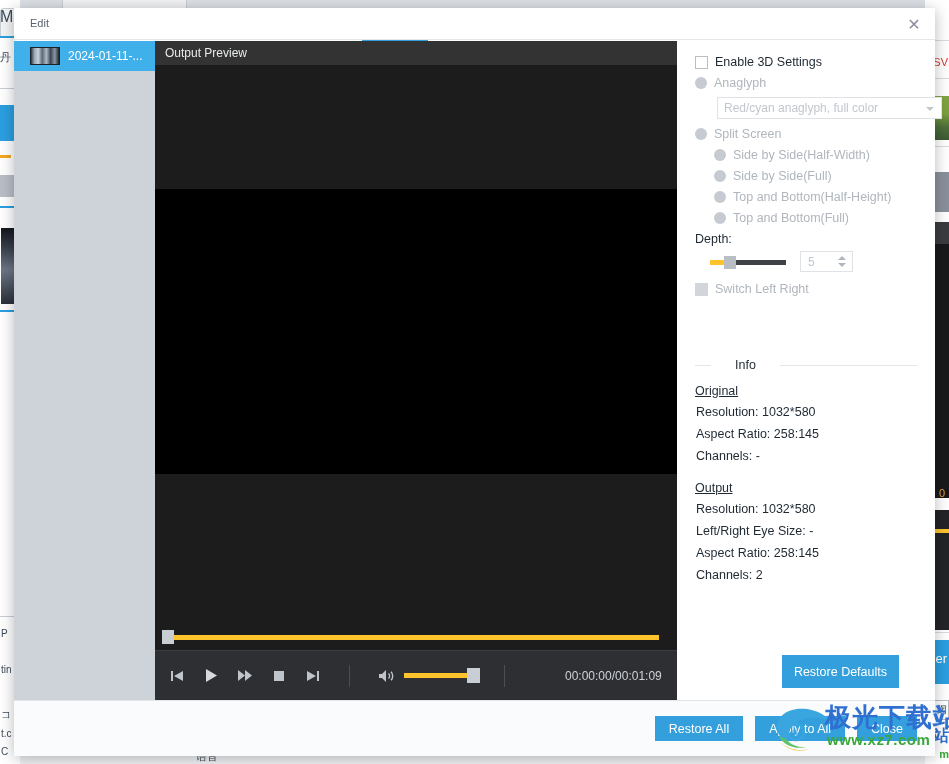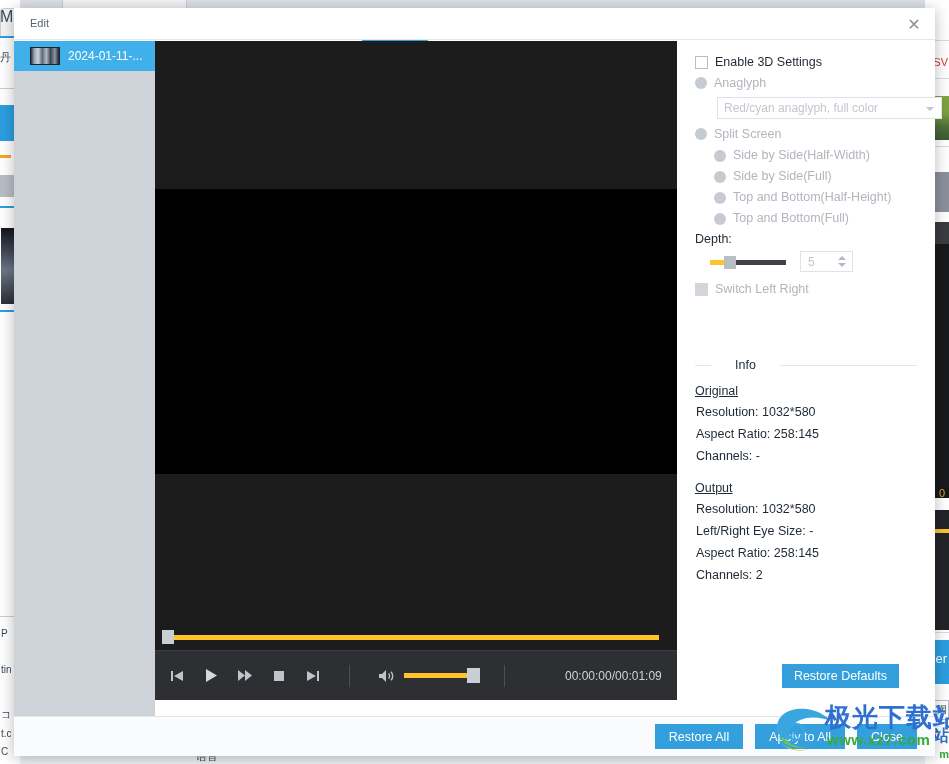--- a/index.html
+++ b/index.html
@@ -139,21 +139,21 @@
   .radio { width: 12px; height: 12px; border-radius: 50%; background: #c6cbd1; flex: 0 0 12px; }
   .lbl { font-size: 12.5px; color: #1f2933; }
   .lbl.dim { color: #b0b6bd; }
   .select {
     margin: 0 0 8px 22px; width: 225px; height: 22px; border: 1px solid #dfe3e7; background: #fff;
     display: flex; align-items: center; padding: 0 6px; position: relative;
   }
   .select span { font-size: 12px; color: #c2c7cd; }
   .select .caret { position: absolute; right: 7px; top: 9px; width: 0; height: 0;
                    border-left: 4px solid transparent; border-right: 4px solid transparent; border-top: 4px solid #c2c7cd; }
-  .indent { margin-left: 19px; align-items: flex-end; }
+  .indent { margin-left: 19px; }
   .depth-label { font-size: 12.5px; color: #1f2933; margin: 6px 0 5px 0; }
   .depth-row { display: flex; align-items: center; gap: 14px; margin-left: 15px; margin-bottom: 10px; }
   .dslider { position: relative; width: 76px; height: 14px; }
   .dtrack { position: absolute; left: 0; top: 5px; width: 76px; height: 5px; background: #3f4247; }
   .dfill { position: absolute; left: 0; top: 5px; width: 16px; height: 5px; background: #ffc32b; }
   .dhandle { position: absolute; left: 14px; top: 1px; width: 12px; height: 13px; background: #b9bec5; cursor: pointer; }
   .spin { width: 53px; height: 21px; border: 1px solid #dfe3e7; position: relative; background: #fff; }
   .spin span { position: absolute; left: 7px; top: 3px; font-size: 12px; color: #c2c7cd; }
   .spin .up, .spin .dn { position: absolute; right: 6px; width: 0; height: 0;
                          border-left: 4px solid transparent; border-right: 4px solid transparent; }
@@ -162,29 +162,29 @@
 
   .info-head { display: flex; align-items: center; gap: 24px; margin-top: 62px; }
   .info-head .ln { height: 1px; background: #e2e6ea; flex: 1; }
   .info-head .ln.short { flex: 0 0 16px; }
   .info-head .t { font-size: 12.5px; color: #1f2933; }
   .info-group { font-size: 12.5px; color: #1f2933; margin-top: 12px; }
   .info-group .g-title { margin-left: 0; margin-bottom: 7px; text-decoration: underline; }
   .info-group .g-item { margin-left: 1px; margin-bottom: 8px; }
 
   .restore-def {
-    position: absolute; right: 18px; bottom: 12px; height: 24px; padding: 0 12px;
+    position: absolute; right: 18px; bottom: 12px; height: 33px; padding: 0 12px;
     background: #33a0dd; color: #fff; font-size: 12.5px;
     display: flex; align-items: center; justify-content: center; cursor: pointer;
   }
   .settings-inner { position: relative; height: 100%; }
 
   
   .footer {
-    position: absolute; left: 0; right: 0; bottom: 0; height: 40px;
+    position: absolute; left: 0; right: 0; bottom: 0; height: 56px;
     background: #fafbfc; border-top: 1px solid #e4e7ea;
     display: flex; align-items: center; justify-content: flex-end; gap: 12px; padding-right: 18px;
   }
   .fbtn { height: 25px; padding: 0 14px; background: #33a0dd; color: #fff; font-size: 12.5px;
           display: flex; align-items: center; justify-content: center; cursor: pointer; }
 
   
   .watermark { position: absolute; right: 2px; bottom: 8px; width: 178px; height: 58px; pointer-events: none; }
   .wm-cjk { position: absolute; left: 56px; top: 2px; font-size: 26px; font-weight: bold; color: #2f6fd0;
             letter-spacing: 1px; white-space: nowrap; }
@@ -258,20 +258,23 @@
   </div>
 
   <div class="filelist">
     <div class="file-item">
       <div class="file-thumb"></div>
       <div class="file-name">2024-01-11-...</div>
     </div>
   </div>
 
   <div class="preview">
+    <div class="preview-head">
+      <span>Output Preview</span>
+    </div>
     <div class="video-pane">
       <div class="video-black"></div>
     </div>
 
     <div class="seek-wrap">
       <div class="seek-track"></div>
       <div class="seek-handle"></div>
     </div>
 
     <div class="ctrlbar">

